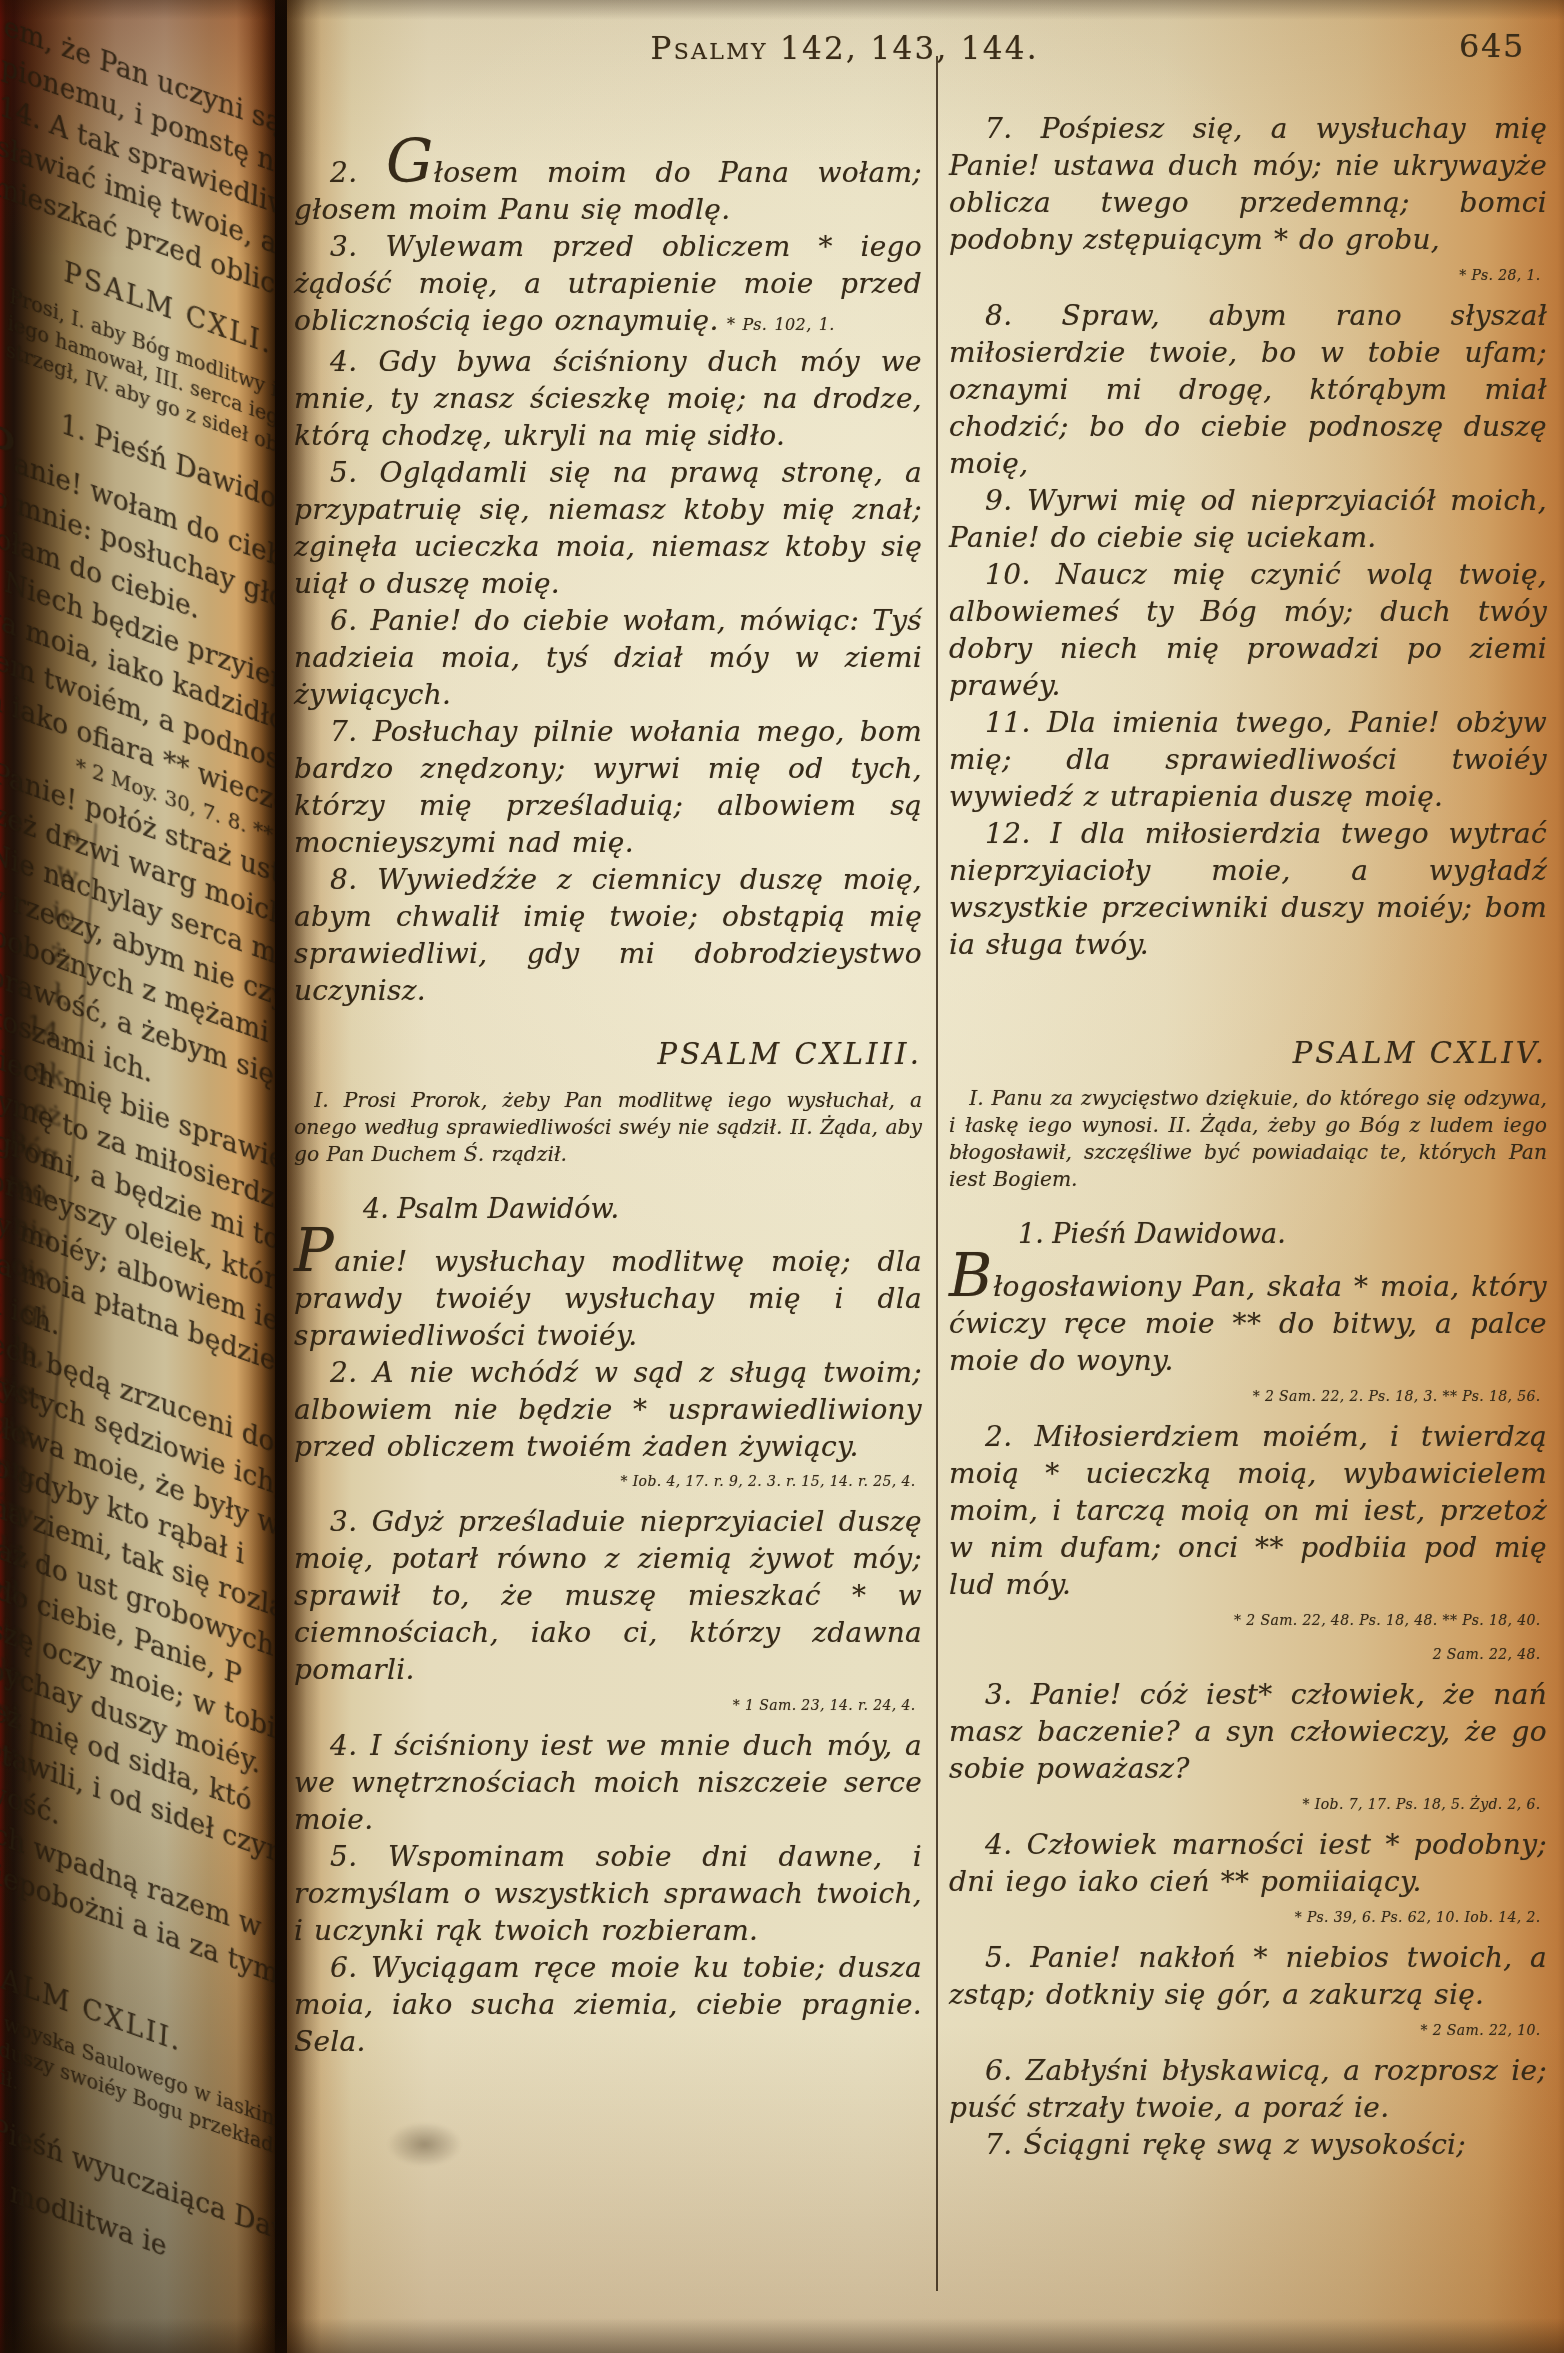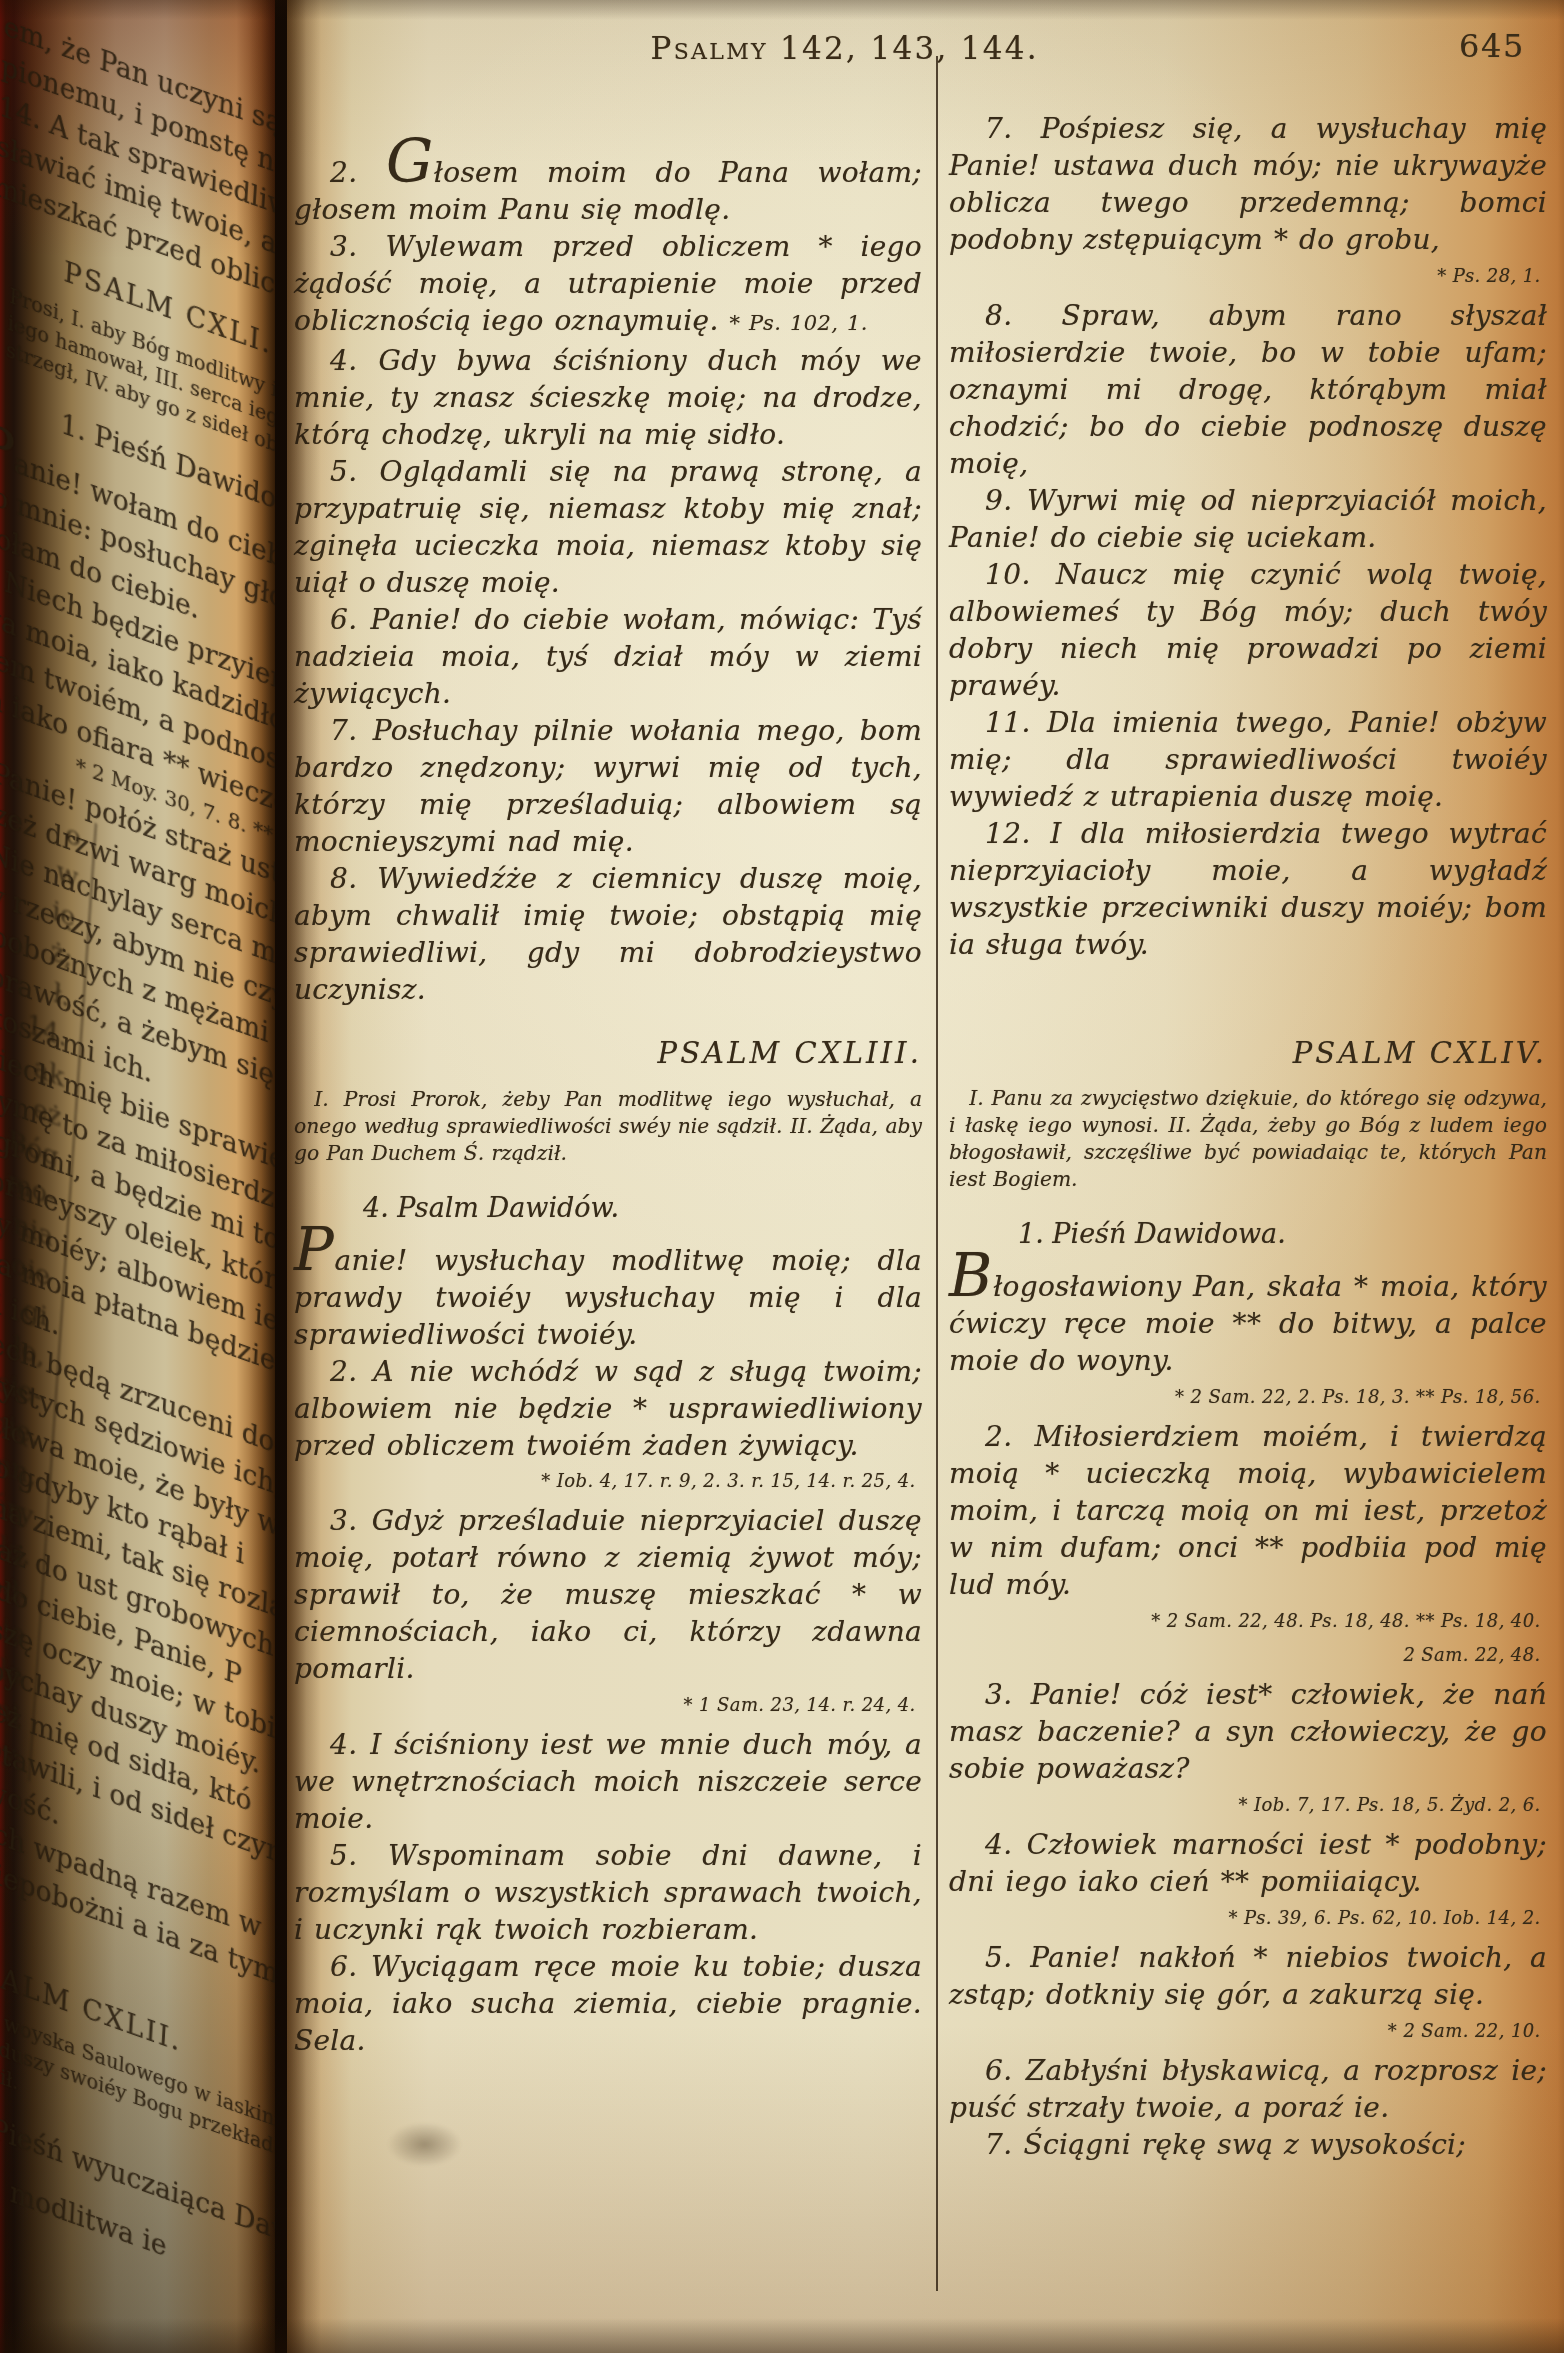--- a/index.html
+++ b/index.html
@@ -25,22 +25,22 @@
   .pagenum { position:absolute; left:1172px; top:27px; font-size:32px; letter-spacing:1.6px; color:#3a2c18; }
   .divider { position:absolute; left:649px; top:56px; width:2px; height:2235px; background:rgba(48,33,17,0.82); }
   .col { position:absolute;font-style:italic; }
   #col-left  { left:7px;  top:154px; width:628px; }
   #col-right { left:662px; top:110px; width:598px; }
 
   .verse { margin:0; text-align:justify; text-indent:36px; font-size:28px; line-height:37px; word-spacing:1.6px; letter-spacing:0.3px; }
   .verse.lead { text-indent:0; }
   .initial { font-size:59px; line-height:0; letter-spacing:0.8px; }
   .vnum { letter-spacing:0.4px; }
-  .ref-inline { font-size:21px; letter-spacing:0.4px; }
-  .refline { font-size:18px; line-height:31px; text-align:right; margin:1.6px 6.3px 6.3px 0; letter-spacing:0.4px; }
+  .ref-inline { font-size:16px; letter-spacing:0.4px; }
+  .refline { font-size:14px; line-height:31px; text-align:right; margin:1.6px 6.3px 6.3px 0; letter-spacing:0.4px; }
   .refline.ref-left { text-align:right; padding-left:98px; margin-top:-3.1px; }
   .psalm-heading { font-size:29px; font-weight:400; text-align:right; letter-spacing:3.1px; margin:28px 0 15.6px; }
   .summary { font-size:20.3px; line-height:27px; text-align:justify; text-indent:20.3px; word-spacing:0.8px; margin:0; }
   .subtitle { font-size:27px; margin:25px 0 19px 69px; }
 
   .smudge { position:absolute; left:100px; top:2122px; width:75px; height:45px; border-radius:50%;
     background:radial-gradient(ellipse at center, rgba(58,40,18,0.38), rgba(58,40,18,0) 70%); filter:blur(1.6px); }
 
   
   .verso {

